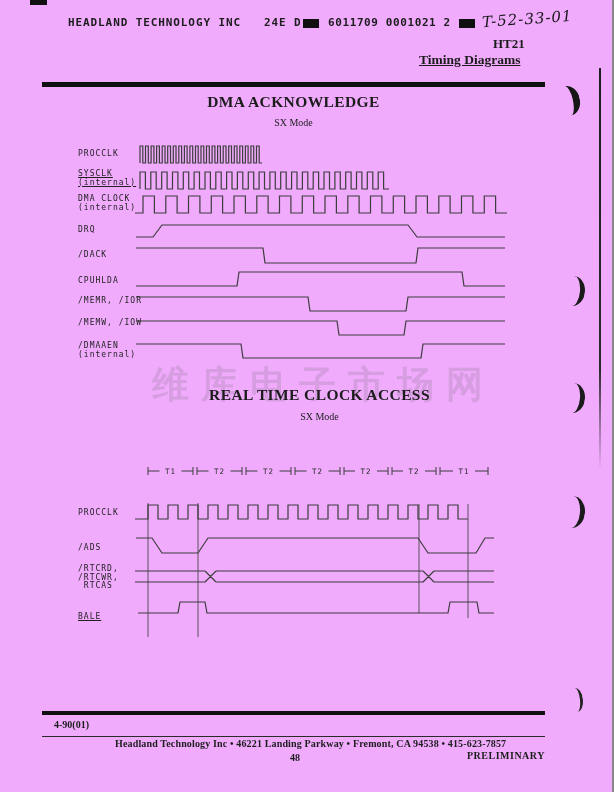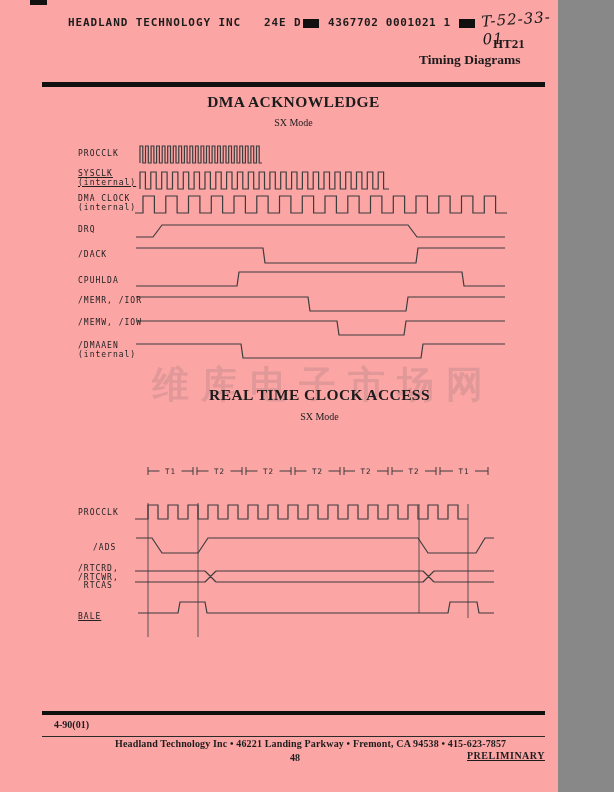--- a/index.html
+++ b/index.html
@@ -1,19 +1,19 @@
 <!DOCTYPE html>
 <html><head>
 <meta charset="utf-8">
 <style>
   html,body{margin:0;padding:0;background:#888;}
   .page{
     position:relative;
-    width:558px;height:792px;
-    background:#fca5a5;
+    width:612px;height:792px;
+    background:#f0abfc;
     overflow:hidden;
     font-family:"Liberation Serif", serif;
     color:#1c1c1c;
   }
   
   .top-left-mark{position:absolute;left:30px;top:0;width:17px;height:5px;background:#111;}
   .edge-line{position:absolute;left:599px;top:68px;width:2px;height:402px;
     background:linear-gradient(#1d1d1d 0%,#2a2a2a 75%,rgba(40,40,40,0) 100%);}
   .crescent{position:absolute;border-radius:50%;}
   .c1{left:556px;top:86px;width:17px;height:30px;border-right:7px solid #161616;transform:rotate(-12deg);}
@@ -23,21 +23,21 @@
   .c5{left:569px;top:688px;width:11px;height:24px;border-right:3px solid #222;transform:rotate(-6deg);}
   .company{position:absolute;left:68px;top:16px;font:bold 11px "DejaVu Sans Mono",monospace;letter-spacing:0.9px;}
   .doccode{position:absolute;left:264px;top:16px;font:bold 11px "DejaVu Sans Mono",monospace;letter-spacing:0.9px;}
   .bar-block{position:absolute;background:#101010;width:16px;height:9px;}
   .b1{left:303px;top:19px;}
   .b2{left:459px;top:19px;}
   .docnum{position:absolute;left:328px;top:16px;font:bold 11px "DejaVu Sans Mono",monospace;letter-spacing:0.6px;}
   .handwritten{position:absolute;left:482px;top:10px;font:italic 15px "DejaVu Serif",serif;
     letter-spacing:1px;transform:rotate(-4deg);color:#181818;}
   .chip{position:absolute;left:473px;top:36px;font:bold 13px "Liberation Serif",serif;margin-left:20px;}
-  .section{position:absolute;left:419px;top:52px;font:bold 13.5px "Liberation Serif",serif;}
+  .section{position:absolute;left:419px;top:52px;font:bold 13.5px "Liberation Serif",serif;text-decoration:underline;}
   .rule{position:absolute;left:42px;width:503px;background:#101010;}
   .header-rule{top:82px;height:5px;}
   
   .title{position:absolute;left:42px;width:503px;margin:0;text-align:center;
     font:bold 15.5px "Liberation Serif",serif;letter-spacing:0.4px;z-index:2;}
   .t1{top:93px;}
   .t2{top:386px;padding-left:26px;}
   .subtitle{position:absolute;left:42px;width:503px;text-align:center;
     font:10px "Liberation Serif",serif;z-index:2;}
   .s1{top:117px;}
@@ -48,39 +48,39 @@
   #wave-svg{position:absolute;left:0;top:0;z-index:2;}
   .t-label{font:7.5px "DejaVu Sans Mono",monospace;fill:#2c2c2c;letter-spacing:1px;}
   .sig-label{position:absolute;font:8px/8.5px "DejaVu Sans Mono",monospace;color:#222;
     letter-spacing:1px;white-space:pre;z-index:2;}
   
   .footer-rule{top:711px;height:4px;}
   .footer-thin{top:736px;height:1.3px;background:#2a2a2a;}
   .docdate{position:absolute;left:54px;top:719px;font:bold 10px "Liberation Serif",serif;}
   .address{position:absolute;left:115px;top:738px;font:bold 10px "Liberation Serif",serif;letter-spacing:0.15px;}
   .pagenum{position:absolute;left:283px;top:752px;width:24px;text-align:center;font:bold 10px "Liberation Serif",serif;}
-  .prelim{position:absolute;left:467px;top:750px;font:bold 10px "Liberation Serif",serif;letter-spacing:0.5px;text-decoration:underline;}
+  .prelim{position:absolute;left:467px;top:750px;font:bold 10px "Liberation Serif",serif;letter-spacing:0.5px;}
 </style>
 </head>
 <body>
 
 <div class="page">
 
   <div class="top-left-mark"></div>
   <div class="edge-line"></div>
   <div class="crescent c1"></div>
   <div class="crescent c2"></div>
   <div class="crescent c3"></div>
   <div class="crescent c4"></div>
   <div class="crescent c5"></div>
 
   <span class="company">HEADLAND TECHNOLOGY INC</span>
   <span class="doccode">24E D</span>
   <span class="bar-block b1"></span>
-  <span class="docnum">4367702 0001021 1</span>
+  <span class="docnum">6011709 0001021 2</span>
   <span class="bar-block b2"></span>
   <span class="handwritten">T-52-33-01</span>
   <div class="chip">HT21</div>
   <div class="section">Timing Diagrams</div>
   <div class="rule header-rule"></div>
 
   <h1 class="title t1">DMA ACKNOWLEDGE</h1>
   <div class="subtitle s1">SX Mode</div>
   <div class="watermark">维库电子市场网</div>
   <h1 class="title t2">REAL TIME CLOCK ACCESS</h1>
@@ -117,21 +117,21 @@
       <div class="sig-label" style="left: 78px; top: 195px;">DMA CLOCK
 (internal)</div>
       <div class="sig-label" style="left: 78px; top: 226px;">DRQ</div>
       <div class="sig-label" style="left: 78px; top: 251px;">/DACK</div>
       <div class="sig-label" style="left: 78px; top: 277px;">CPUHLDA</div>
       <div class="sig-label" style="left: 78px; top: 297px;">/MEMR, /IOR</div>
       <div class="sig-label" style="left: 78px; top: 319px;">/MEMW, /IOW</div>
       <div class="sig-label" style="left: 78px; top: 342px;">/DMAAEN
 (internal)</div>
       <div class="sig-label" style="left: 78px; top: 509px;">PROCCLK</div>
-      <div class="sig-label" style="left: 78px; top: 544px; margin-left: 15px;">/ADS</div>
+      <div class="sig-label" style="left: 78px; top: 544px;">/ADS</div>
       <div class="sig-label" style="left: 78px; top: 565px;">/RTCRD,
 /RTCWR,
  RTCAS</div>
       <div class="sig-label" style="left: 78px; top: 613px; text-decoration: underline;">BALE</div>
     </div>
 
   <div class="rule footer-rule"></div>
   <span class="docdate">4-90(01)</span>
   <span class="address">Headland Technology Inc  •   46221 Landing Parkway  •   Fremont, CA 94538  •  415-623-7857</span>
   <div class="rule footer-thin"></div>

